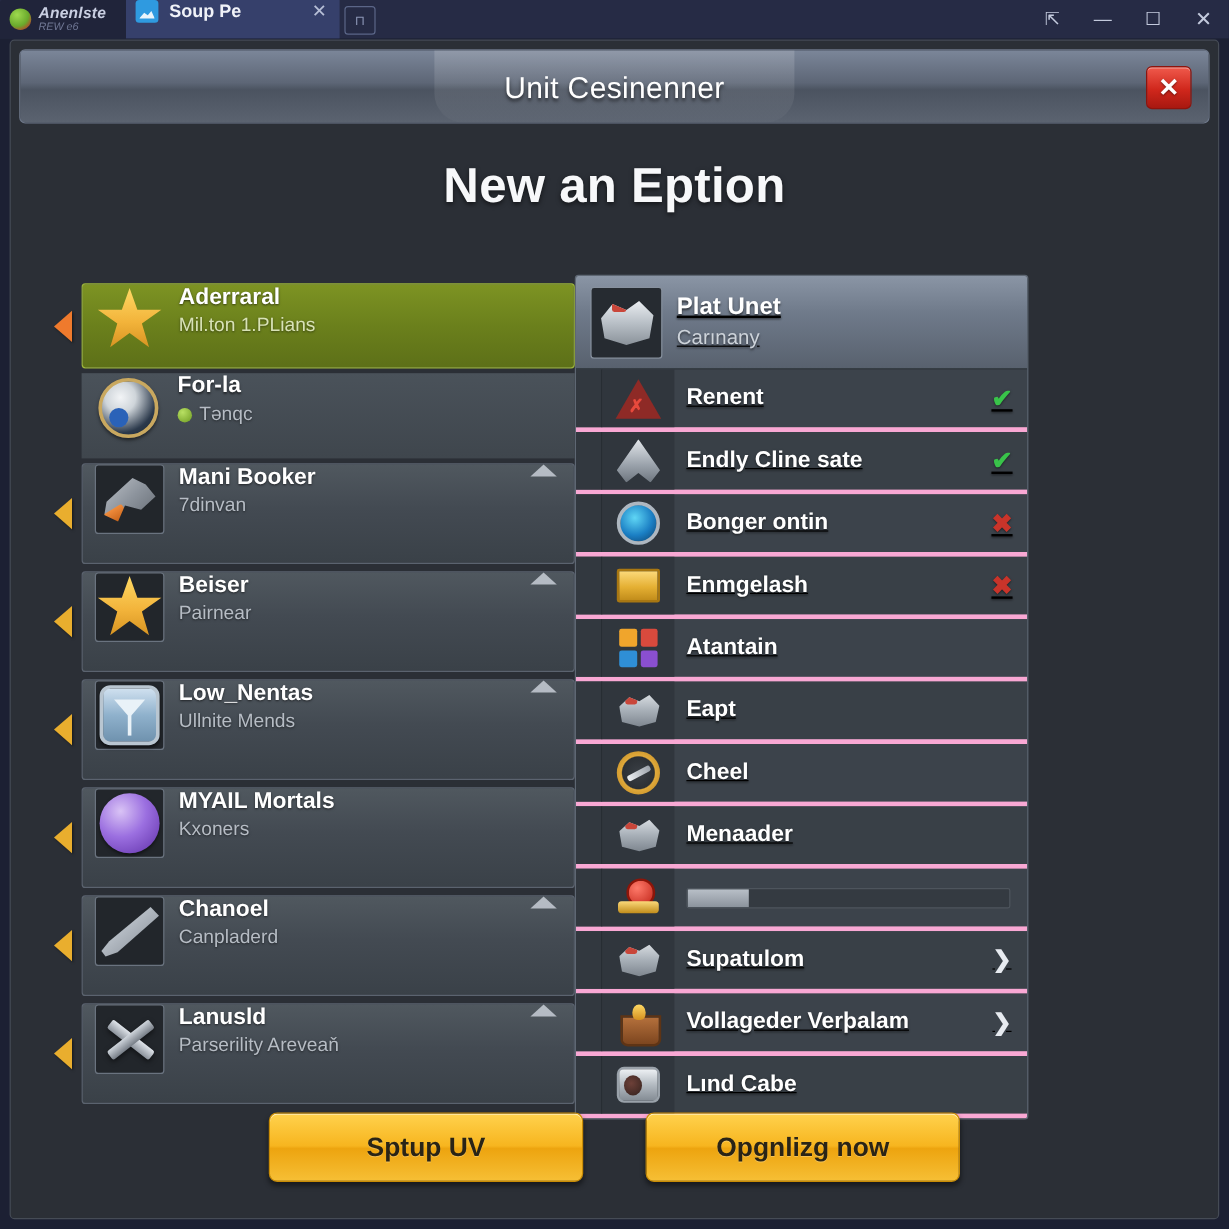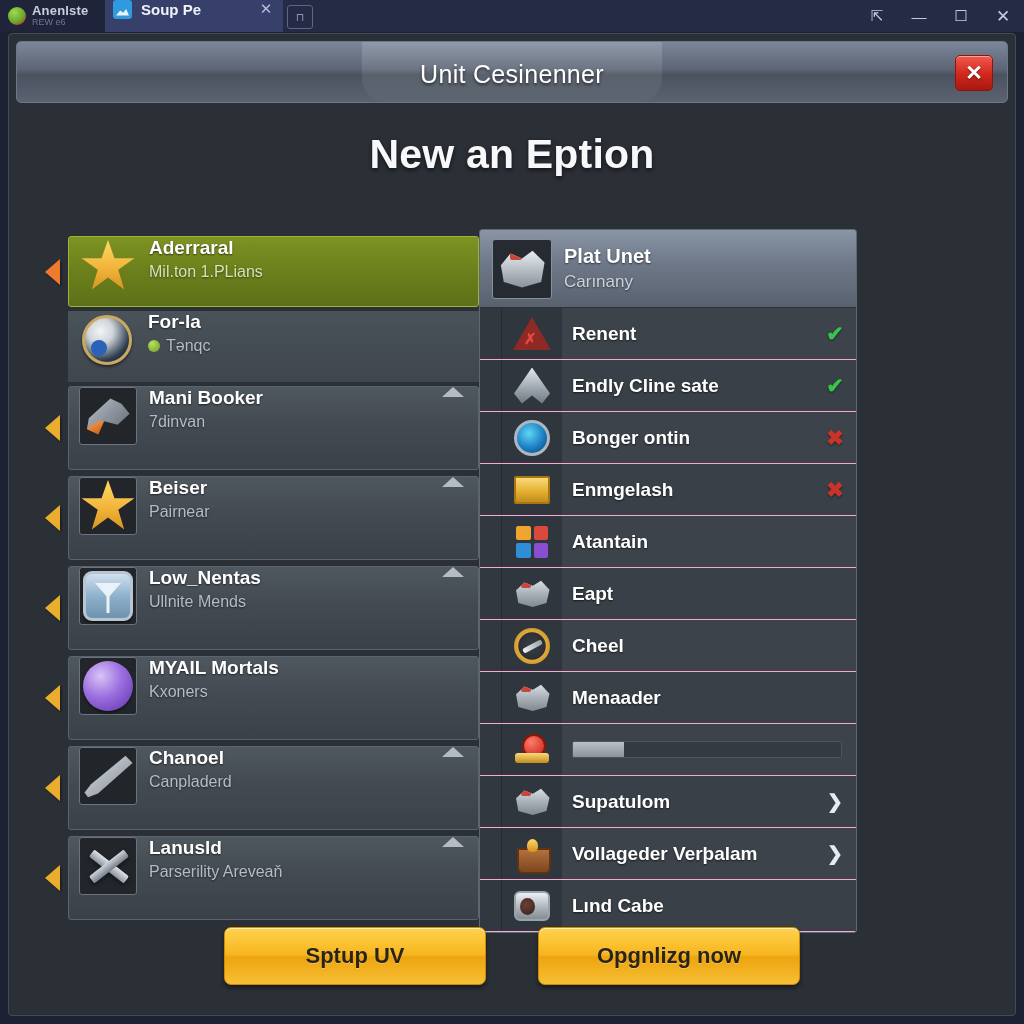--- a/index.html
+++ b/index.html
@@ -18,21 +18,21 @@
   }
   .bg-tab {
     width: 105px; height: 32px; background: #20243a;
     display: flex; align-items: center; gap: 6px; padding: 0 8px;
     border-top-left-radius: 2px;
   }
   .bg-tab-favicon {
     width: 18px; height: 18px; flex: 0 0 18px; border-radius: 50%;
     background: radial-gradient(circle at 35% 30%, #9ed94f 0%, #6aa92c 55%, #c0392b 85%);
   }
-  .bg-tab-text { display: flex; flex-direction: column; line-height: 1.05; }
+  .bg-tab-text { display: flex; flex-direction: column; line-height: 1.05; font-style: italic; }
   .bg-tab-title { font-size: 13px; color: #c9cfe2; font-weight: 600; letter-spacing: .2px; }
   .bg-tab-sub { font-size: 9px; color: #6f7794; }
 
   .active-tab {
     width: 178px; height: 48px; background: #36406b;
     display: flex; align-items: center; gap: 9px; padding: 0 8px;
     border-top: 2px solid #4e7fd6;
   }
   .tab-favicon {
     width: 19px; height: 19px; flex: 0 0 19px; border-radius: 3px;
@@ -231,39 +231,39 @@
     background: linear-gradient(180deg, #dfe4ea, #8b929b); border-radius: 2px;
   }
   .ico-tools::before { transform: rotate(38deg); }
   .ico-tools::after  { transform: rotate(-38deg); background: linear-gradient(180deg, #cfd5dc, #767d86); }
 
   
   .right-col { width: 470px; padding-top: 5px; }
 
   .rpanel {
     width: 378px; border: 1px solid #5e6773; border-radius: 3px;
-    background: #3b424a; overflow: hidden;
+    background: #3b424a; overflow: hidden; text-decoration: underline;
   }
   .rhead {
     height: 78px; display: flex; align-items: center; gap: 12px; padding: 0 12px;
     background: linear-gradient(180deg, #8a95a5 0%, #6f7a8a 40%, #58616e 100%);
     border-bottom: 1px solid #2c3238;
   }
   .rhead-thumb {
     width: 60px; height: 60px; flex: 0 0 60px; background: #262b31;
     border: 1px solid #87919e; border-radius: 3px;
     display: flex; align-items: center; justify-content: center;
   }
   .rhead-text { display: flex; flex-direction: column; gap: 4px; }
   .rhead-title { font-size: 20px; font-weight: 700; color: #ffffff; text-shadow: 0 1px 2px rgba(0,0,0,.6); }
   .rhead-sub { font-size: 17px; color: #cdd3da; text-shadow: 0 1px 2px rgba(0,0,0,.5); }
 
   .rrow {
     display: flex; align-items: center; height: 52px;
-    border-bottom: 1px solid #f9a8d4;
+    border-bottom: 4px solid #f9a8d4;
     background: #3c434b;
   }
   .rrow:nth-child(even) { background: #394047; }
   .rgutter { width: 22px; flex: 0 0 22px; height: 100%; background: #32383f; border-right: 1px solid #262b31; }
   .ricon {
     width: 60px; flex: 0 0 60px; height: 100%;
     display: flex; align-items: center; justify-content: center;
     background: #30363d;
   }
   .rlabel {

